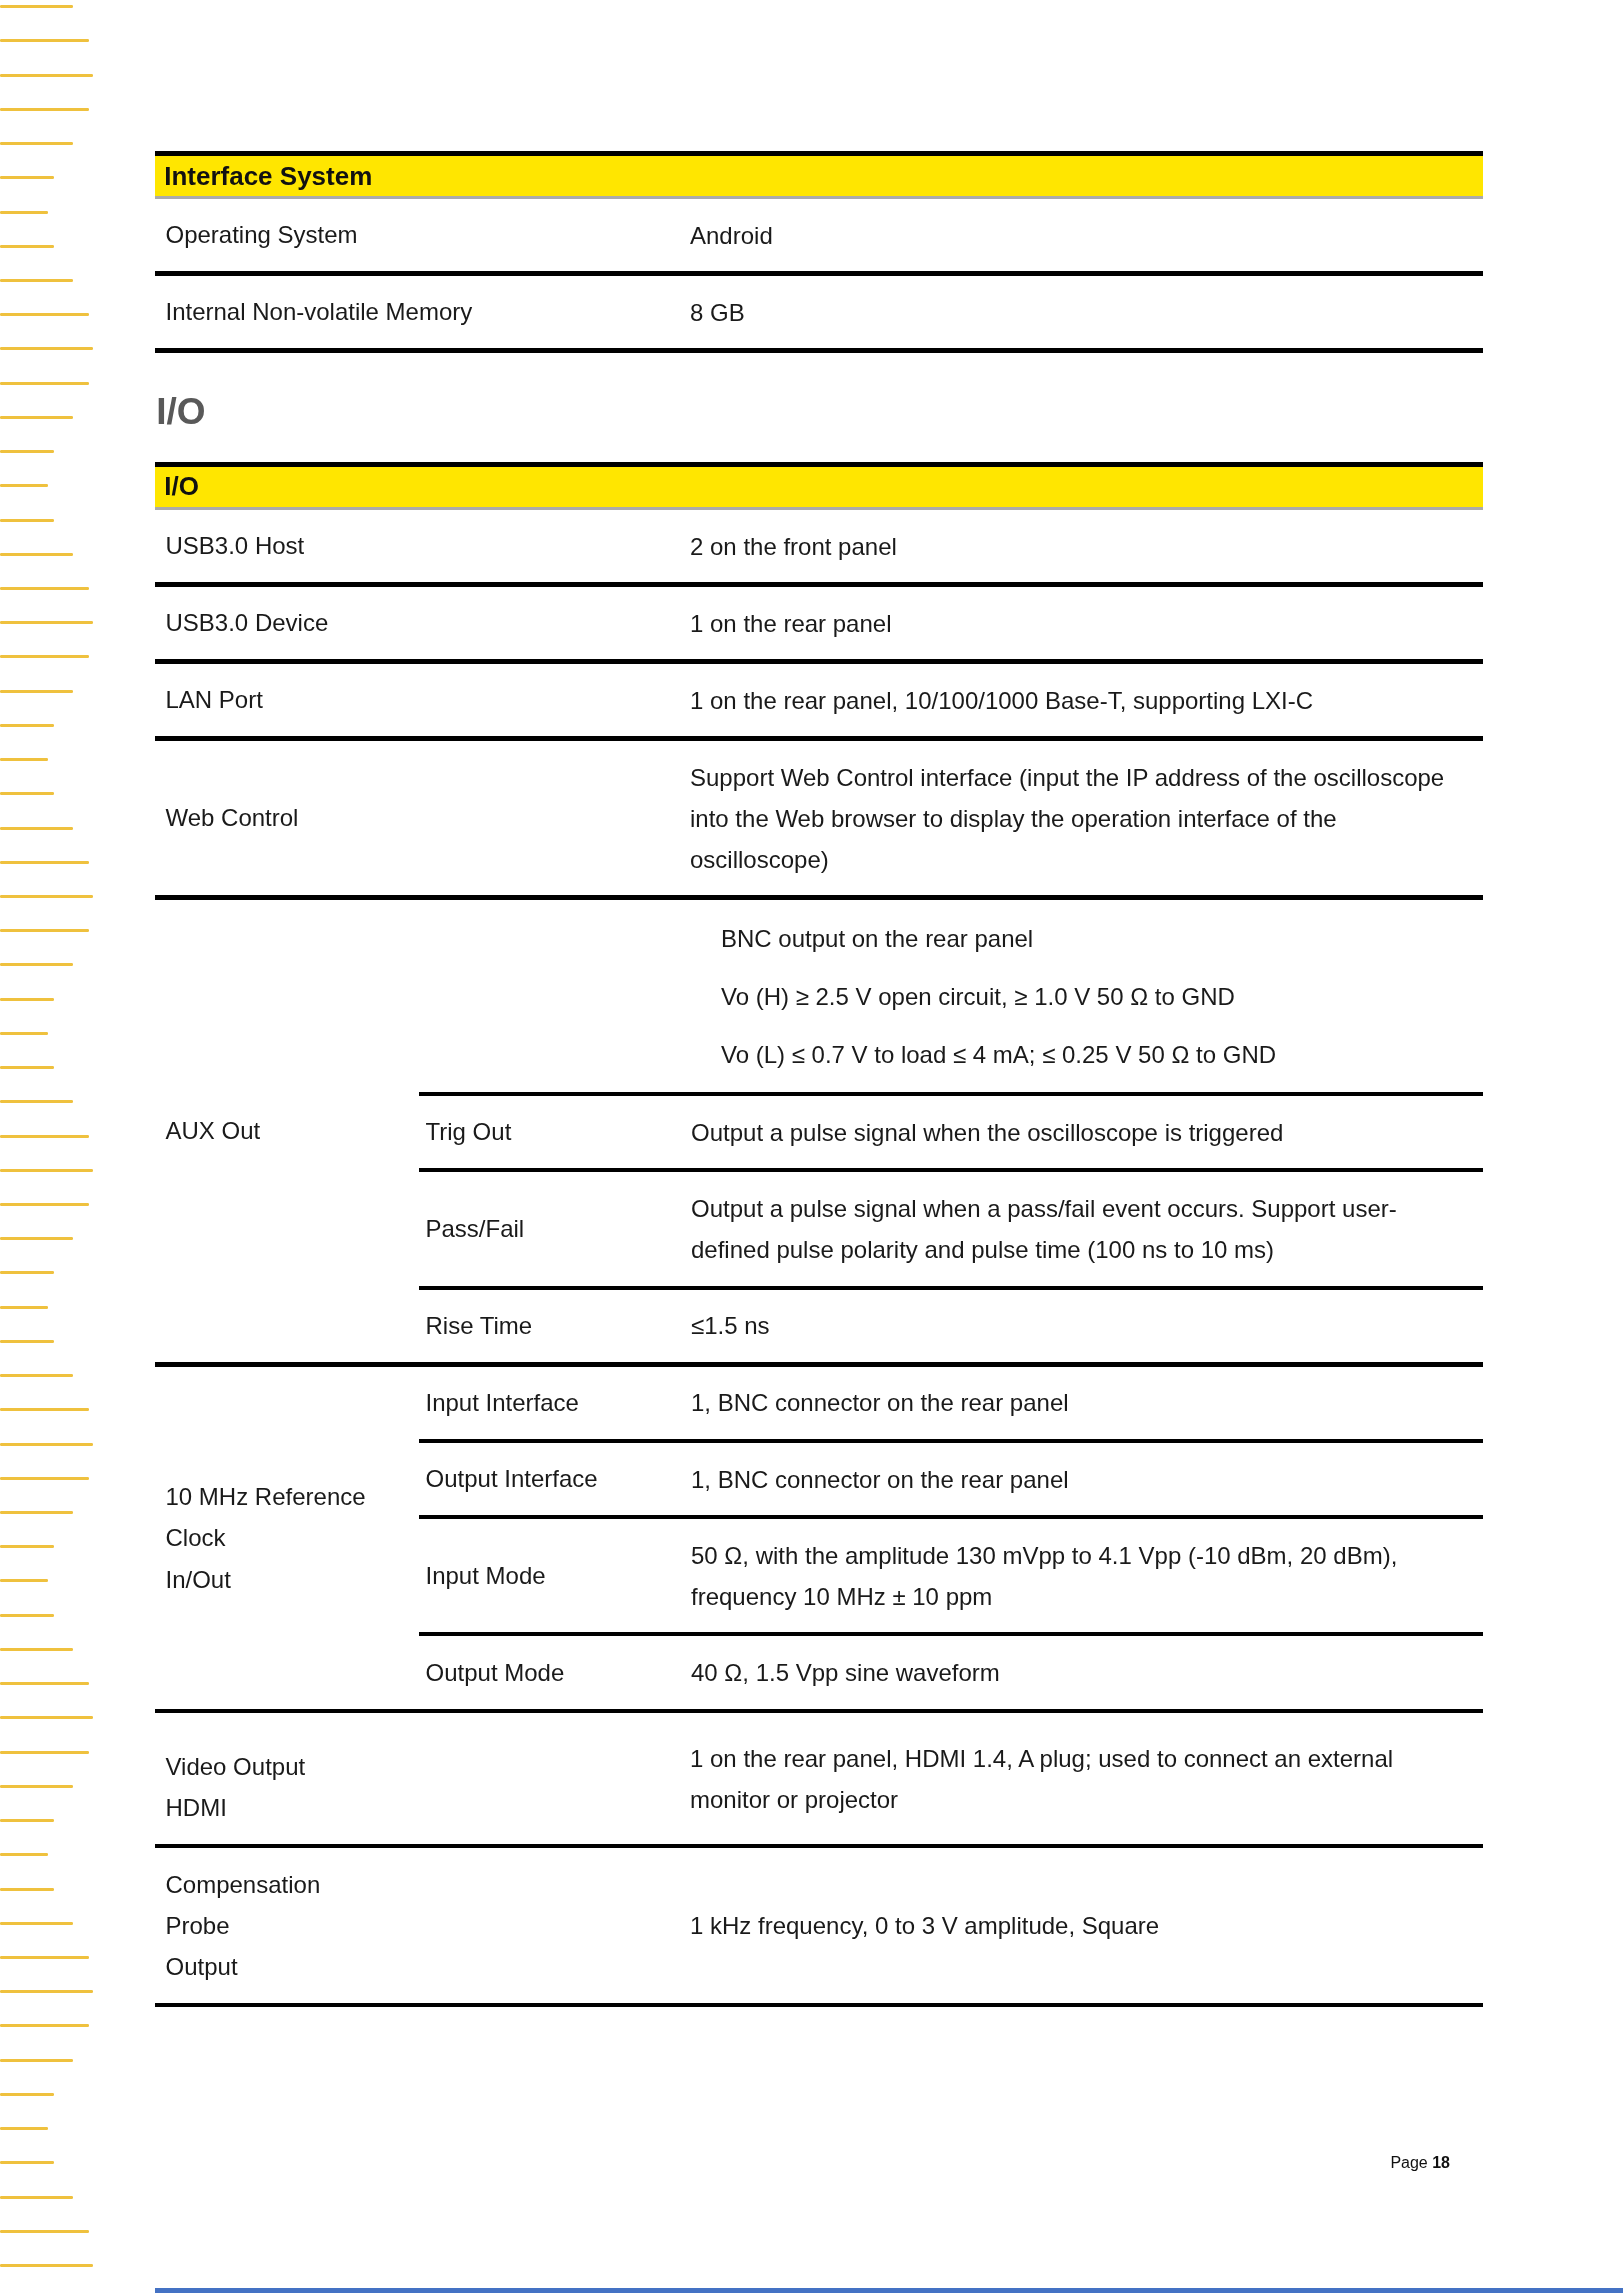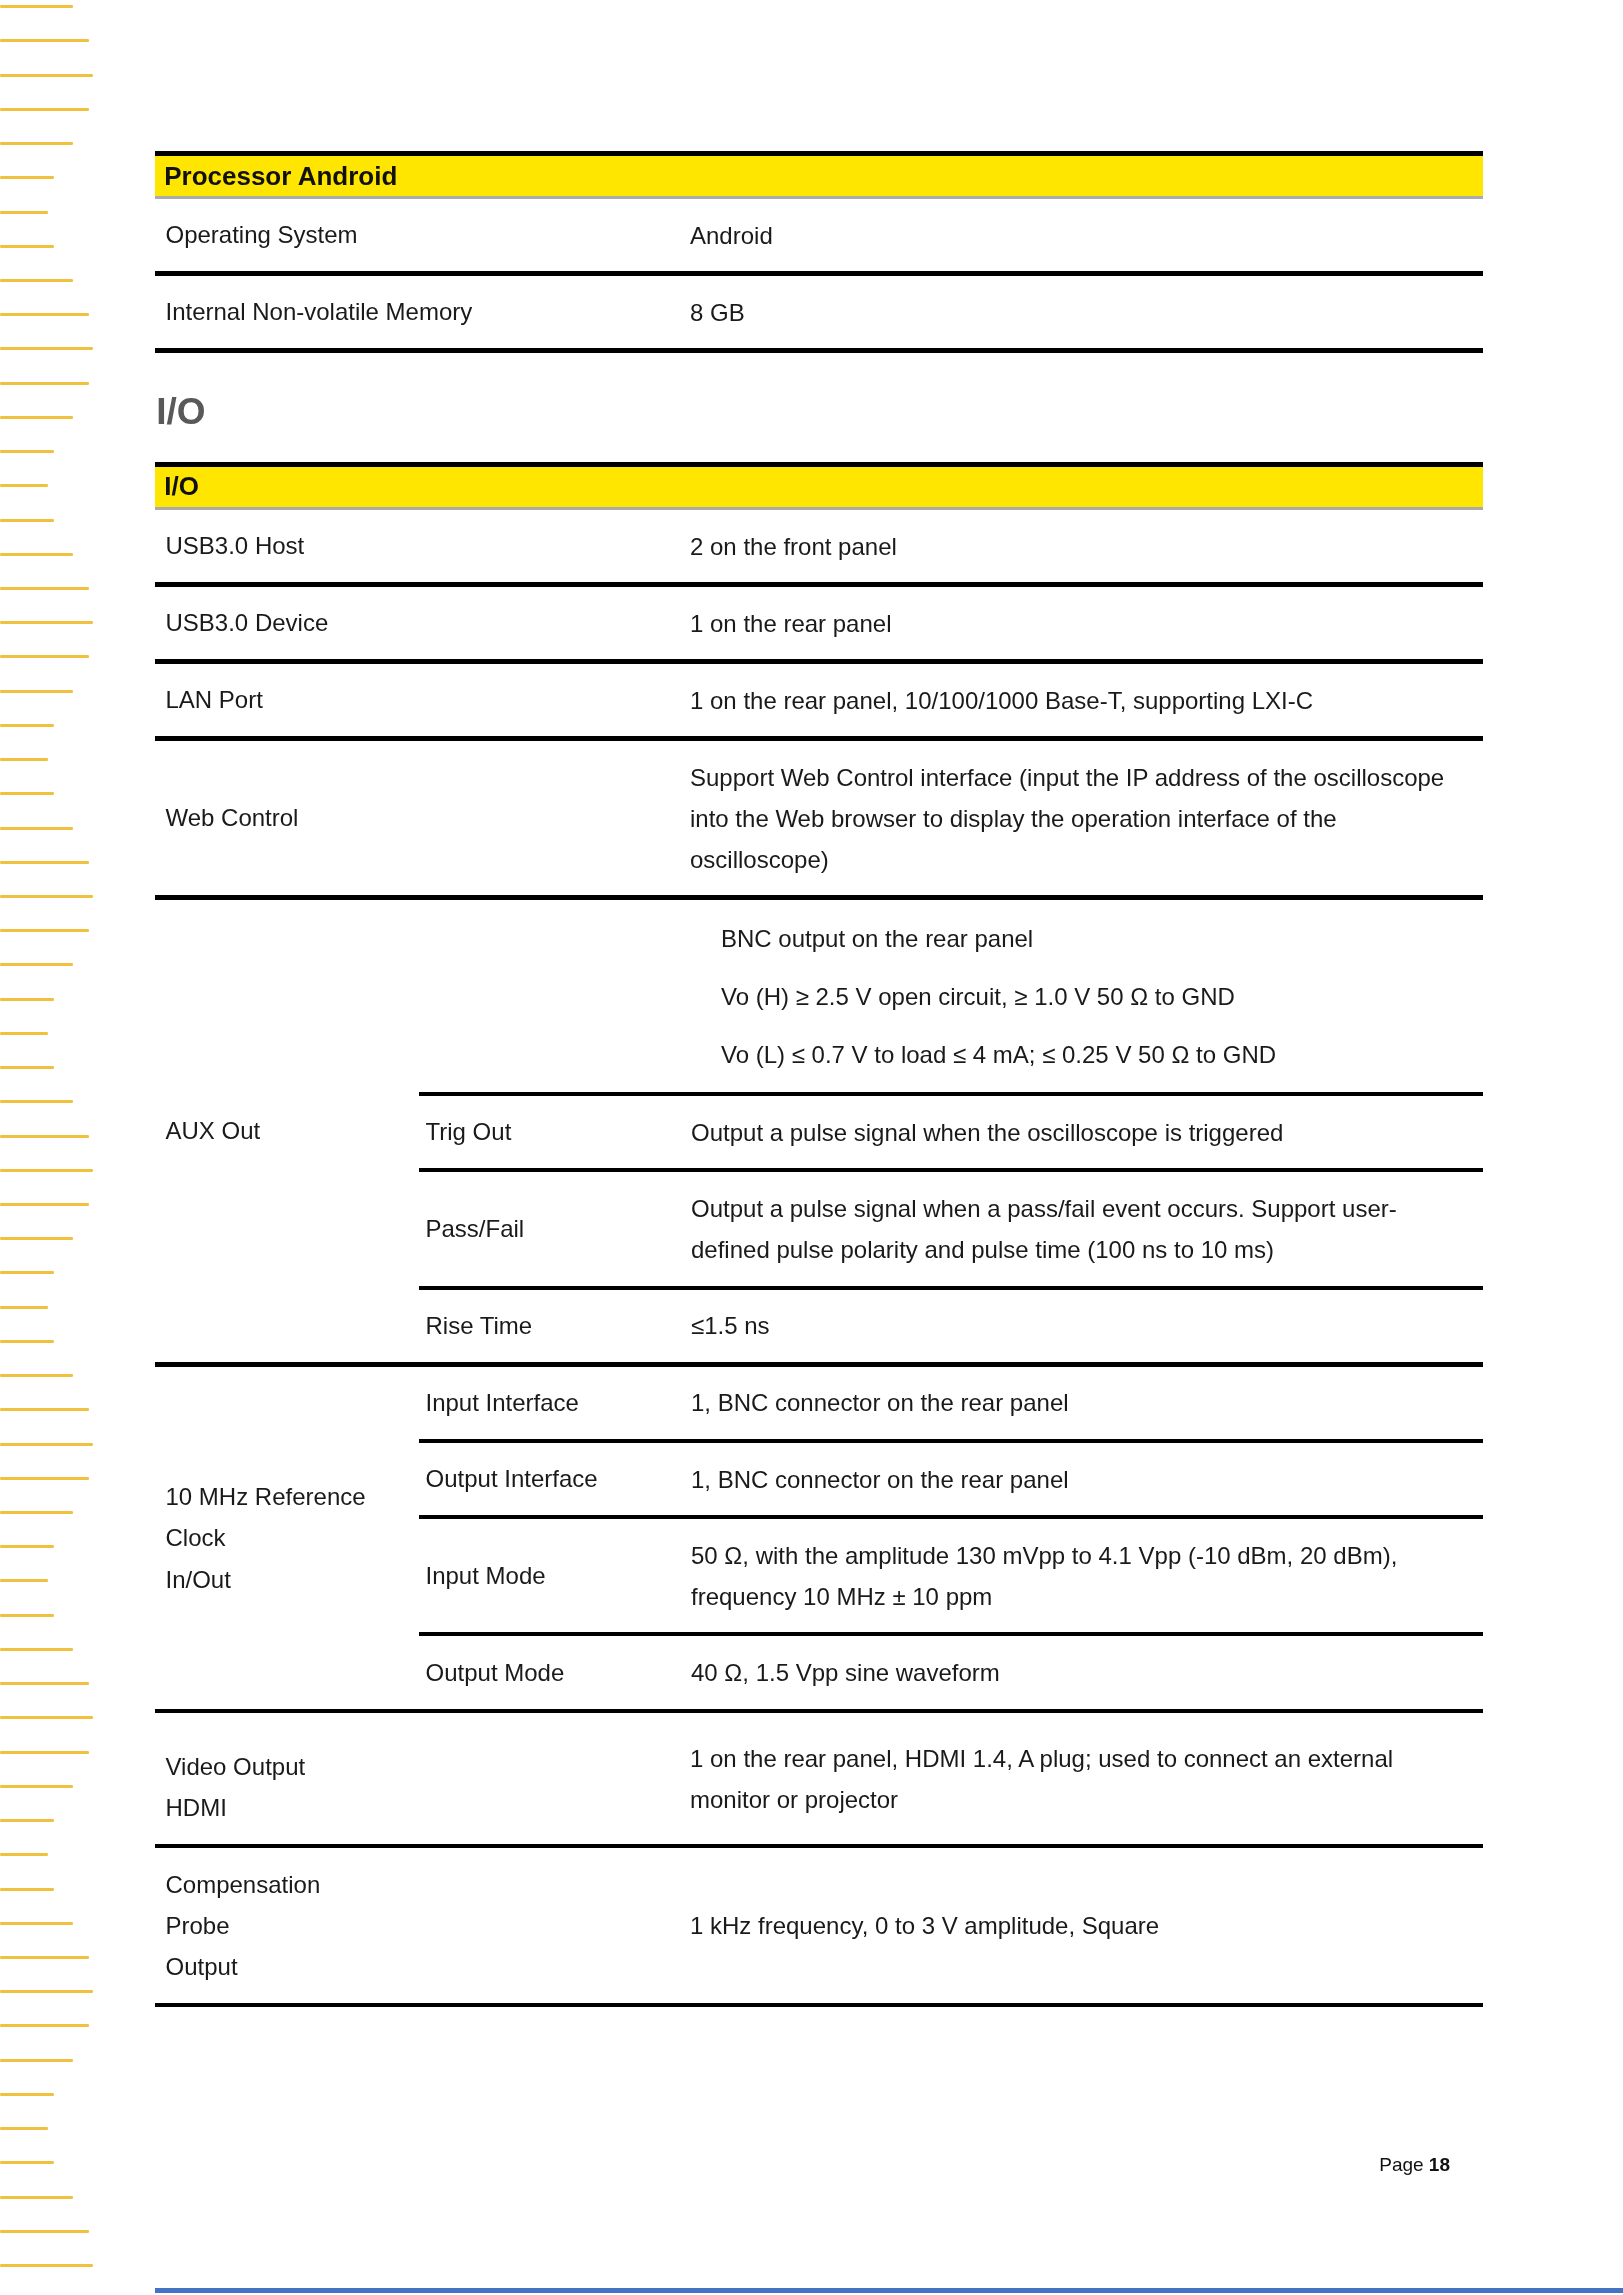--- a/index.html
+++ b/index.html
@@ -48,21 +48,21 @@
 
   .intro-lines { display:flex; flex-direction:column; gap:17px; padding:17.7px 13px 17.7px 272px; }
   .intro-lines .iline { line-height:41px;margin-left:30px; }
 
   .section-heading { font-size:37px; font-weight:bold; color:#595959; margin:38px 0 29px 1.3px; }
 
   .name-stack { display:flex; flex-direction:column; justify-content:center; }
   .name-stack .n-line { line-height:41px; }
   .name-stack .n-gap { margin-top:17px; }
 
-  .page-footer { position:absolute; top:2154px; right:173px; font-size:19px; color:#111; }
+  .page-footer { position:absolute; top:2154px; right:173px; font-size:16px; color:#111; }
   .page-footer b { font-weight:bold; }
 
   .bottom-bar { position:absolute; left:155px; right:0; top:2288px; height:4.6px; background:#4472C4; }
 </style>
 </head>
 <body>
 
 <div class="dash-rail">
     <div class="dash" style="top: 5.2px; width: 73px; background: rgb(239, 193, 62);"></div>
     <div class="dash" style="top: 39px; width: 89px; background: rgb(239, 193, 62);"></div>
@@ -129,21 +129,21 @@
     <div class="dash" style="top: 2127px; width: 48px; background: rgb(239, 193, 62);"></div>
     <div class="dash" style="top: 2161px; width: 54px; background: rgb(239, 193, 62);"></div>
     <div class="dash" style="top: 2196px; width: 73px; background: rgb(239, 193, 62);"></div>
     <div class="dash" style="top: 2230px; width: 89px; background: rgb(239, 193, 62);"></div>
     <div class="dash" style="top: 2264px; width: 93px; background: rgb(239, 193, 62);"></div>
   </div>
 
 <div class="content">
 
   <div class="spec-table">
-    <div class="table-header">Processor Android</div>
+    <div class="table-header">Interface System</div>
 
     <div class="row">
       <div class="name-cell">Operating System</div>
       <div class="val-cell">Android</div>
     </div>
     <div class="row-divider"></div>
 
     <div class="row">
       <div class="name-cell">Internal Non-volatile Memory</div>
       <div class="val-cell">8 GB</div>

